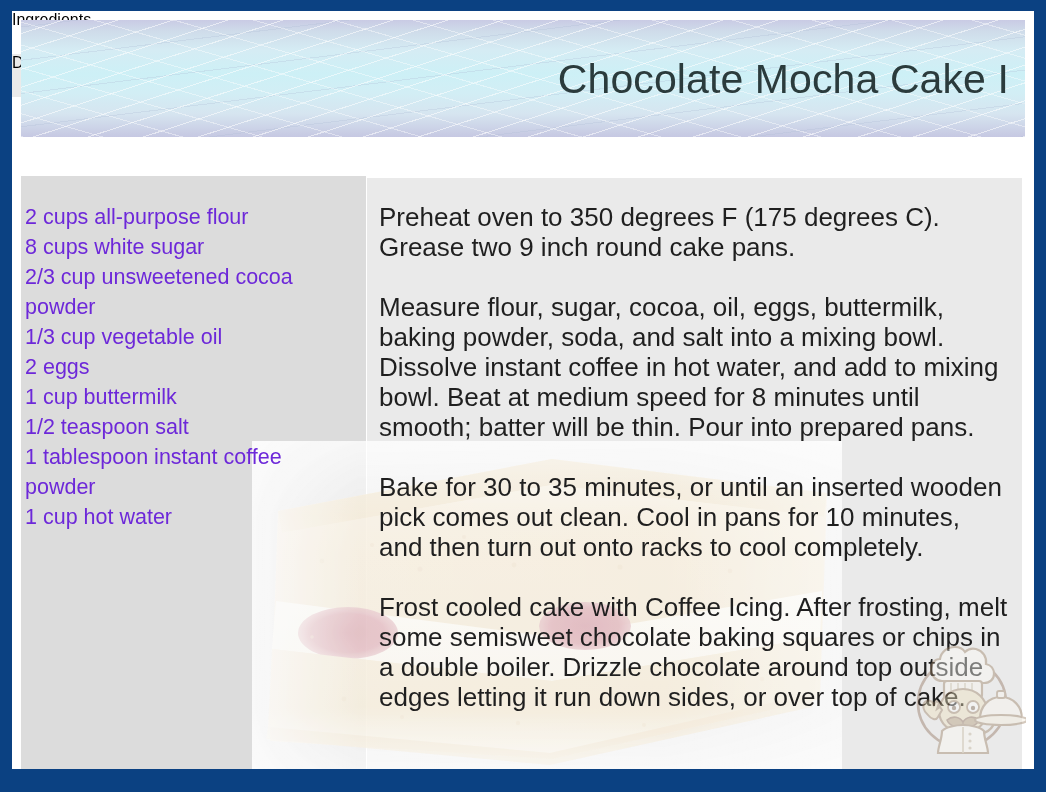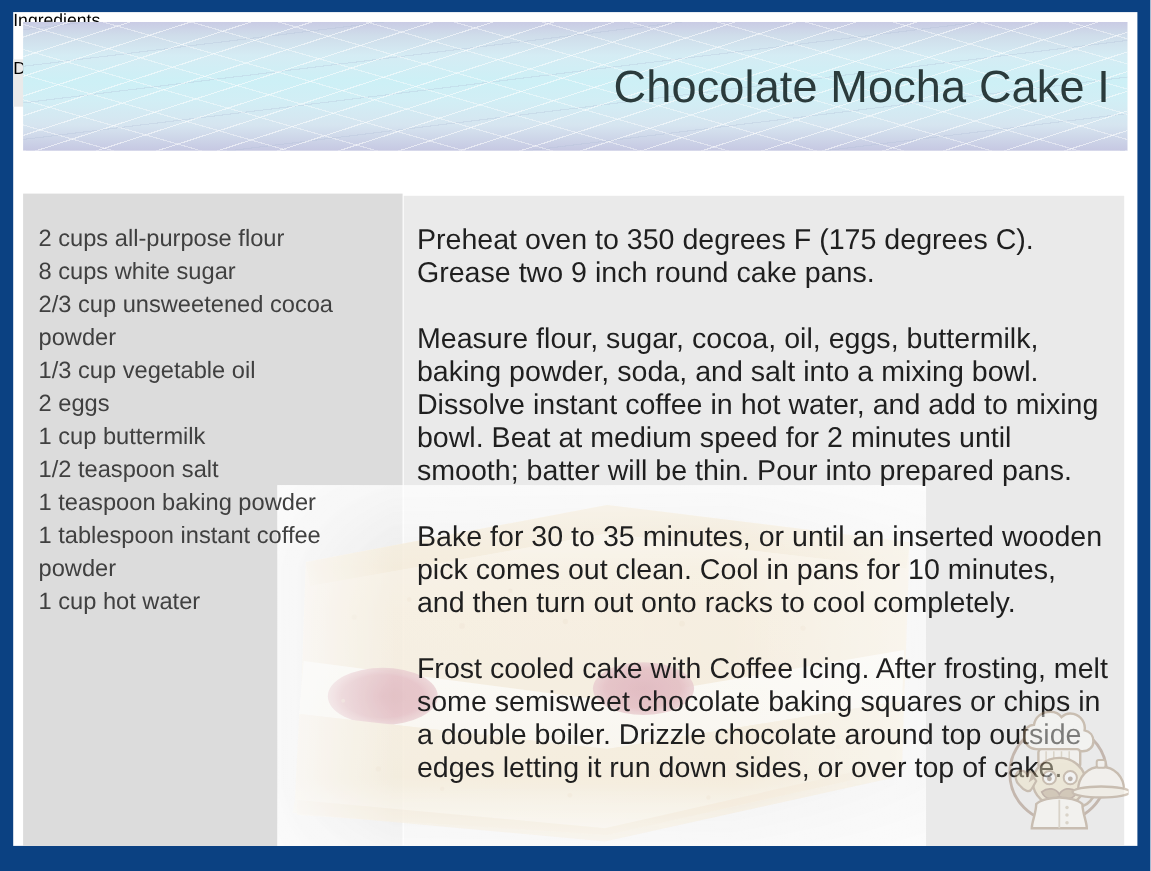--- a/index.html
+++ b/index.html
@@ -113,26 +113,26 @@
     top: 167px;
     width: 655px;
     bottom: 0;
     background: #eaeaea;
     overflow: hidden;
   }
 
   
   #ingredients-list {
     position: absolute;
-    left: 14px;
+    left: 4px;
     top: 26px;
     right: 8px;
     font-size: 21.5px;
     line-height: 30px;
-    color: #404040;
+    color: #6d28d9;
     z-index: 3;
   }
   #ingredients-list .ing-line {
     white-space: normal;
   }
 
   
   #directions-body {
     position: absolute;
     left: 12px;
@@ -188,31 +188,30 @@
     <div id="ingredients-heading">Ingredients</div>
     <div id="ingredients-panel">
       <div id="ingredients-list">
           <div class="ing-line">2 cups all-purpose flour</div>
           <div class="ing-line">8 cups white sugar</div>
           <div class="ing-line">2/3 cup unsweetened cocoa powder</div>
           <div class="ing-line">1/3 cup vegetable oil</div>
           <div class="ing-line">2 eggs</div>
           <div class="ing-line">1 cup buttermilk</div>
           <div class="ing-line">1/2 teaspoon salt</div>
-          <div class="ing-line">1 teaspoon baking powder</div>
           <div class="ing-line">1 tablespoon instant coffee powder</div>
           <div class="ing-line">1 cup hot water</div>
         </div>
     </div>
 
     <div id="directions-heading">Directions</div>
     <div id="directions-panel">
       <div id="directions-body">
           <p>Preheat oven to 350 degrees F (175 degrees C).  Grease two 9 inch round cake pans.</p>
-          <p>Measure flour, sugar, cocoa, oil, eggs, buttermilk, baking powder, soda, and salt into a mixing bowl.  Dissolve instant coffee in hot water, and add to mixing bowl.  Beat at medium speed for 2 minutes until smooth; batter will be thin.  Pour into prepared pans.</p>
+          <p>Measure flour, sugar, cocoa, oil, eggs, buttermilk, baking powder, soda, and salt into a mixing bowl.  Dissolve instant coffee in hot water, and add to mixing bowl.  Beat at medium speed for 8 minutes until smooth; batter will be thin.  Pour into prepared pans.</p>
           <p>Bake for 30 to 35 minutes, or until an inserted wooden pick comes out clean.  Cool in pans for 10 minutes, and  then turn out onto racks to cool completely.</p>
           <p>Frost cooled cake with Coffee Icing.  After frosting, melt some semisweet chocolate baking squares or chips in a double boiler.  Drizzle chocolate around top outside edges letting it run down sides, or over top of cake.</p>
         </div>
     </div>
 
     <div id="cake-photo">
       <svg viewBox="0 0 590 340" preserveAspectRatio="none">
         <defs>
           <linearGradient id="spongeTop" x1="0" y1="0" x2="0" y2="1">
             <stop offset="0%" stop-color="#f6e9d2"></stop>

